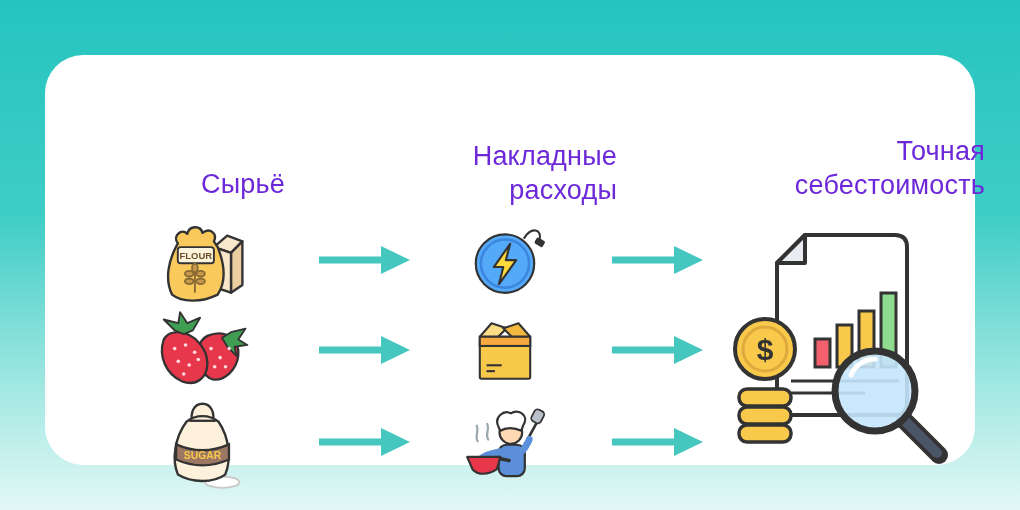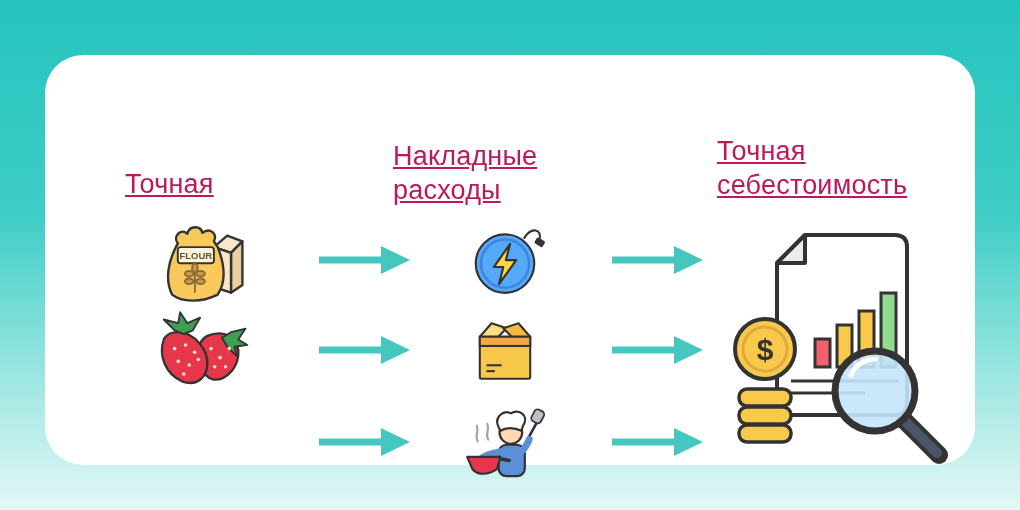--- a/index.html
+++ b/index.html
@@ -11,22 +11,22 @@
   .page{
     position:relative;width:1020px;height:510px;
     background:linear-gradient(180deg,#26c4bf 0%,#3ecdc6 42%,#a8e9e4 78%,#e3f8f6 100%);
   }
   .card{
     position:absolute;left:45px;top:55px;width:930px;height:410px;
     background:#ffffff;border-radius:38px;
   }
   .col-title{
     position:absolute;
-    font-size:27px;line-height:34px;font-weight:500;color:#be185d;
-    text-align:left;letter-spacing:0.2px;text-decoration:underline;
+    font-size:27px;line-height:34px;font-weight:500;color:#6d28d9;
+    text-align:right;letter-spacing:0.2px;
   }
   .title-raw{left:80px;top:112px;width:160px;}
   .title-overhead{left:348px;top:84px;width:224px;}
   .title-cost{left:672px;top:79px;width:268px;}
   .icon{position:absolute;}
   .i-flour{left:110px;top:156px;width:95px;height:95px;text-decoration:underline;}
   .i-straw{left:106px;top:252px;width:100px;height:85px;}
   .i-sugar{left:115px;top:340px;width:85px;height:95px;}
   .i-elec{left:417px;top:163px;width:86px;height:86px;}
   .i-box{left:418px;top:256px;width:84px;height:80px;}
@@ -37,21 +37,21 @@
   .a21{left:565px;top:187px;} .a22{left:565px;top:277px;} .a23{left:565px;top:369px;}
   svg{display:block;width:100%;height:100%;}
   text{font-family:"Liberation Sans", sans-serif;}
 </style>
 </head>
 <body>
 
 <div class="page">
   <div class="card">
 
-    <div class="col-title title-raw">Точная</div>
+    <div class="col-title title-raw">Сырьё</div>
     <div class="col-title title-overhead">Накладные расходы</div>
     <div class="col-title title-cost">Точная себестоимость</div>
 
     <div class="icon i-flour">
       <svg viewBox="0 0 100 100">
         <g>
           <polygon points="62,38 76,26 92,32 80,44" fill="#f8e7c9" stroke="#333" stroke-width="2.5" stroke-linejoin="round"></polygon>
           <polygon points="80,44 92,32 92,78 80,86" fill="#eccfa0" stroke="#333" stroke-width="2.5" stroke-linejoin="round"></polygon>
           <polygon points="62,38 80,44 80,86 62,80" fill="#f8e7c9" stroke="#333" stroke-width="2.5" stroke-linejoin="round"></polygon>
         </g>
@@ -89,20 +89,30 @@
           <circle cx="36" cy="72" r="2"></circle>
             <circle cx="66" cy="44" r="2"></circle>
             <circle cx="76" cy="54" r="2"></circle>
           <circle cx="86" cy="44" r="2"></circle>
             <circle cx="70" cy="64" r="2"></circle>
             <circle cx="82" cy="64" r="2"></circle>
         </g>
       </svg>
     </div>
 
+    <div class="icon i-sugar">
+      <svg viewBox="0 0 90 100">
+        <ellipse cx="66" cy="92" rx="18" ry="6" fill="#ffffff" stroke="#c9c9c9" stroke-width="2"></ellipse>
+        <path d="M34,28 C32,18 36,9 45,9 C54,9 58,18 56,28" fill="#fdf1dc" stroke="#333" stroke-width="2.5"></path>
+        <path d="M28,28 C16,44 12,68 19,84 C33,93 57,93 69,84 C76,68 73,44 62,28 C52,20 38,20 28,28 Z" fill="#fdf1dc" stroke="#333" stroke-width="2.5"></path>
+        <line x1="31" y1="27" x2="59" y2="27" stroke="#333" stroke-width="2.5"></line>
+        <path d="M17,52 C35,60 55,60 73,52 L73,68 C55,76 35,76 17,68 Z" fill="#9b7764" stroke="#333" stroke-width="2.5"></path>
+        <text x="45" y="67" font-size="11" font-weight="bold" text-anchor="middle" fill="#f8c94b">SUGAR</text>
+      </svg>
+    </div>
 
     <div class="icon i-elec">
       <svg viewBox="0 0 100 100">
         <path d="M72,24 C80,10 94,12 90,26" fill="none" stroke="#333" stroke-width="2.5"></path>
         <rect x="85" y="24" width="11" height="8" rx="2" transform="rotate(32 90 28)" fill="#333"></rect>
         <circle cx="50" cy="53" r="34" fill="#54a9f8" stroke="#333" stroke-width="2.5"></circle>
         <circle cx="50" cy="53" r="28" fill="none" stroke="#3c86e0" stroke-width="3"></circle>
         <polygon points="56,30 37,57 48,57 43,77 63,49 51,49" fill="#ffd93b" stroke="#333" stroke-width="2.5" stroke-linejoin="round"></polygon>
       </svg>
     </div>

